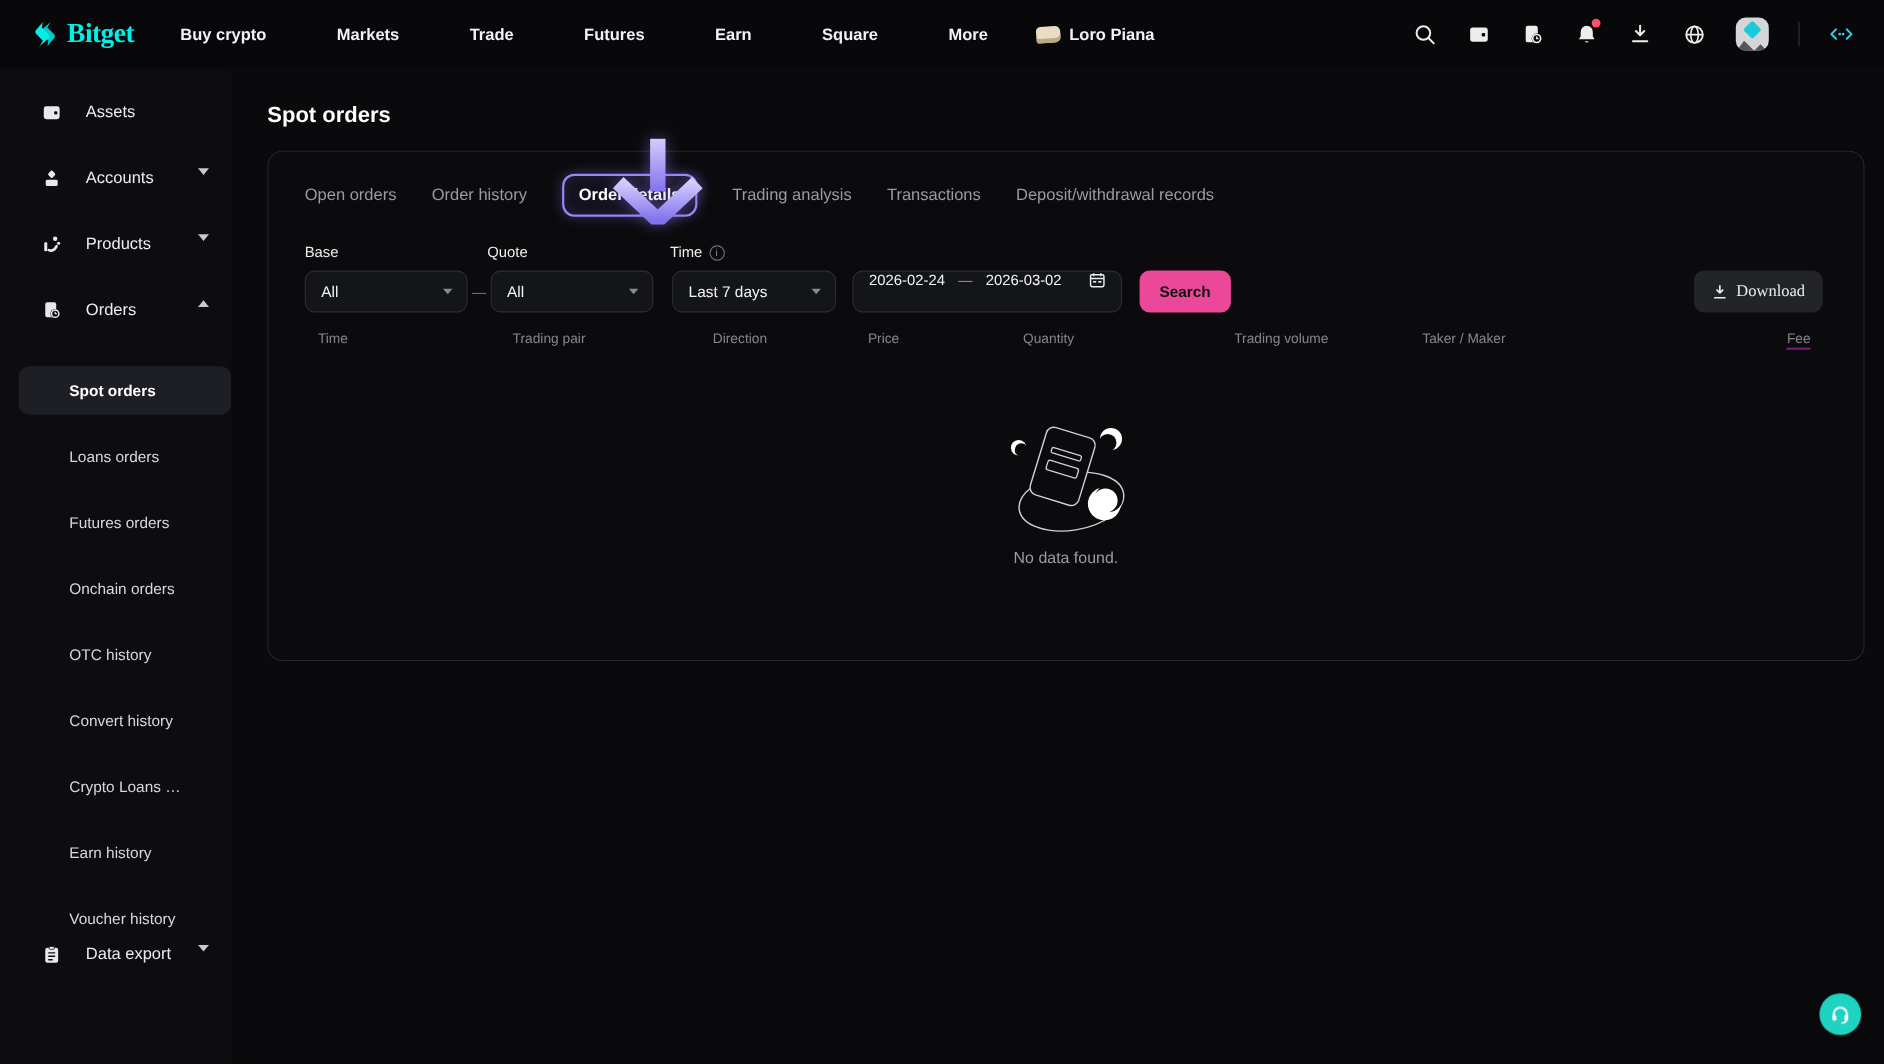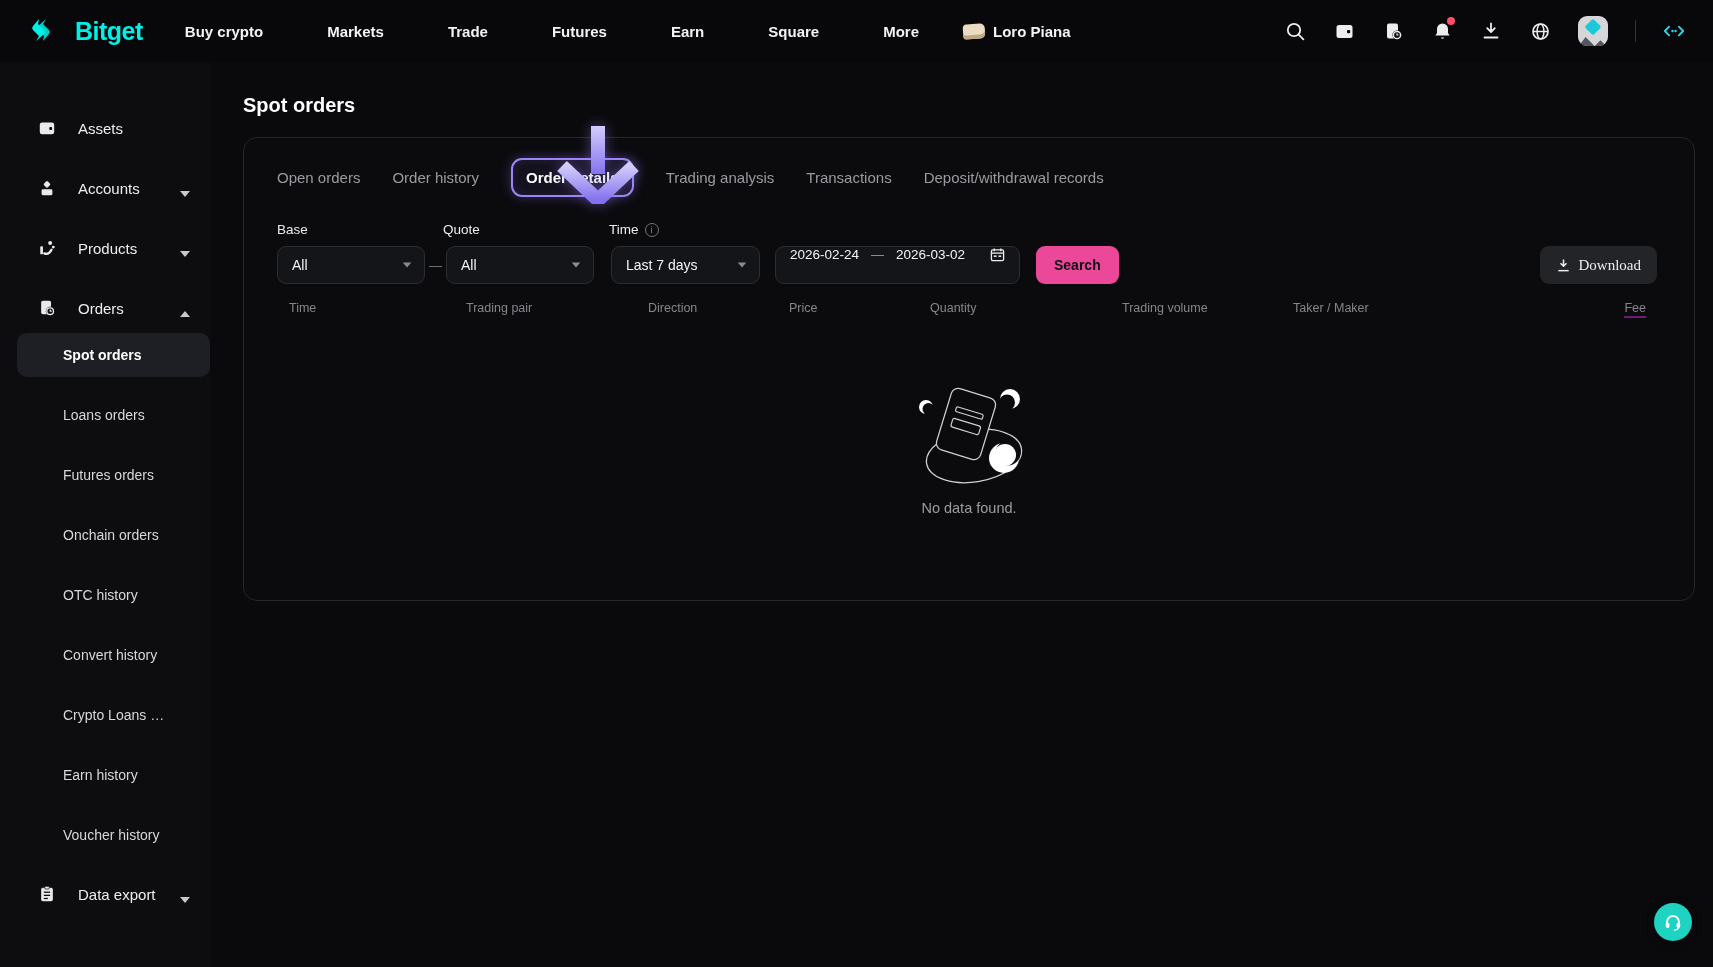--- a/index.html
+++ b/index.html
@@ -2,21 +2,21 @@
 <html><head>
 <meta charset="utf-8">
 <style>
   * { margin:0; padding:0; box-sizing:border-box; }
   html,body { width:1713px; height:967px; background:#0a0a0c; overflow:hidden;
     font-family:"Liberation Sans", sans-serif; color:#e9eaec; }
 
   
   .topnav { position:absolute; top:0; left:0; width:1713px; height:62px;
     background:#08080a; display:flex; align-items:center; padding:0 28px; z-index:20; }
-  .brand { display:flex; gap:21px; margin-right:42px; cursor:pointer; }
+  .brand { display:flex; align-items:center; gap:7px; margin-right:42px; cursor:pointer;font-family:Liberation Serif, serif; }
   .brand-name { color:#00f0e6; font-size:25px; font-weight:700; letter-spacing:-0.5px; }
   .nav-items { display:flex; gap:64px; align-items:center; }
   .nav-item { font-size:15px; font-weight:600; color:#f2f3f5; cursor:pointer; white-space:nowrap; }
   .nav-promo { display:flex; align-items:center; gap:8px; margin-left:44px; cursor:pointer; }
   .promo-book { width:22px; height:15px; background:#e9dcc3; border-radius:4px 5px 5px 3px;
     box-shadow:inset 0 -4px 0 #bfa984; transform:rotate(-4deg); }
   .nav-right { margin-left:auto; display:flex; align-items:center; gap:27px; }
   .nav-icon { width:22px; height:22px; display:flex; align-items:center; justify-content:center;
     cursor:pointer; position:relative; }
   .red-dot { position:absolute; top:-3px; right:-2px; width:8px; height:8px; border-radius:50%;
@@ -25,21 +25,21 @@
     overflow:hidden; cursor:pointer; }
   .avatar .diamond { position:absolute; left:9px; top:5px; width:12px; height:12px;
     background:#1cc9da; transform:rotate(45deg); border-radius:2px; }
   .avatar .mountain { position:absolute; bottom:-4px; left:-2px; width:34px; height:13px;
     background:#55565b; clip-path:polygon(0 100%, 28% 0, 55% 70%, 72% 25%, 100% 100%); }
   .nav-divider { width:1px; height:22px; background:#33343a; }
 
   
   .sidebar { position:absolute; top:62px; left:0; width:210px; bottom:0; background:#0d0d10;
     padding-top:31px; }
-  .side-item { height:44px; display:flex; align-items:flex-end; padding:0 20px 0 38px; gap:22px;
+  .side-item { height:44px; display:flex; align-items:flex-start; padding:0 20px 0 38px; gap:22px;
     cursor:pointer; margin-bottom:16px; }
   .side-item .lbl { font-size:15px; color:#ecedef; flex:1; }
   .sub-item { height:44px; display:flex; align-items:center; padding-left:63px; font-size:14px;
     color:#d7d8db; cursor:pointer; margin:0 0 16px 0; }
   .sub-item.active { background:#1e1f24; border-radius:10px; margin-left:17px; margin-right:0;
     width:193px; padding-left:46px; color:#ffffff; font-weight:700; }
   .side-bottom { position:absolute; bottom:64px; left:0; right:0; margin-bottom:0; }
   .caret { width:0; height:0; border-left:5px solid transparent; border-right:5px solid transparent; }
   .caret.down { border-top:6px solid #c8c9cd; }
   .caret.up { border-bottom:6px solid #c8c9cd; }

